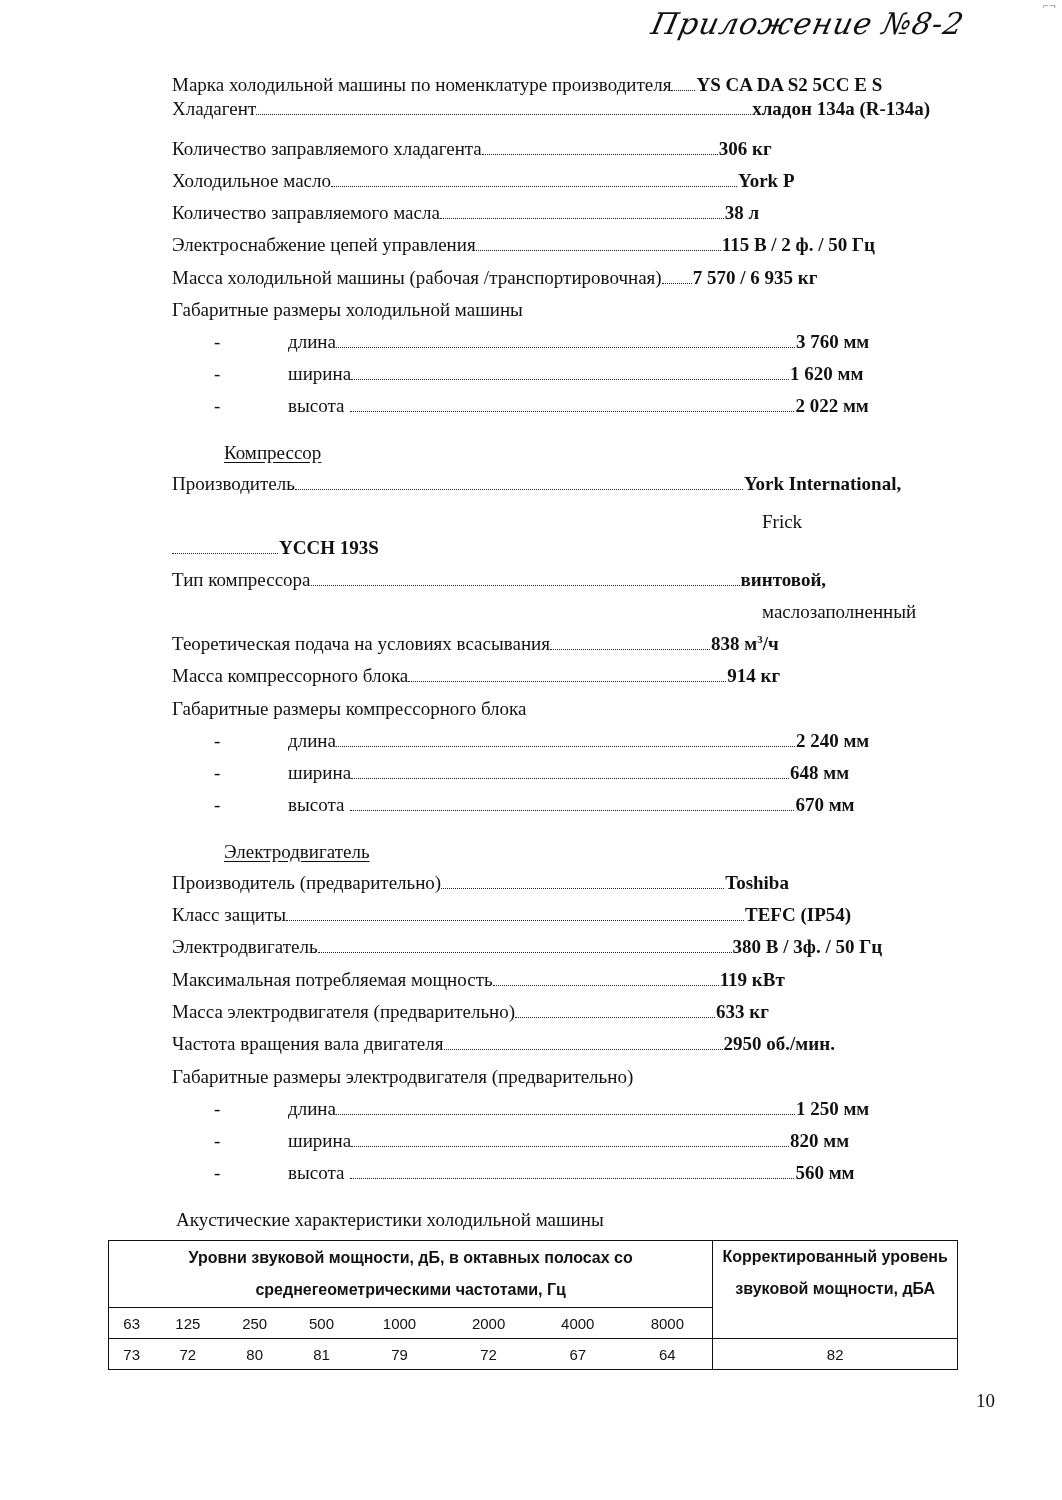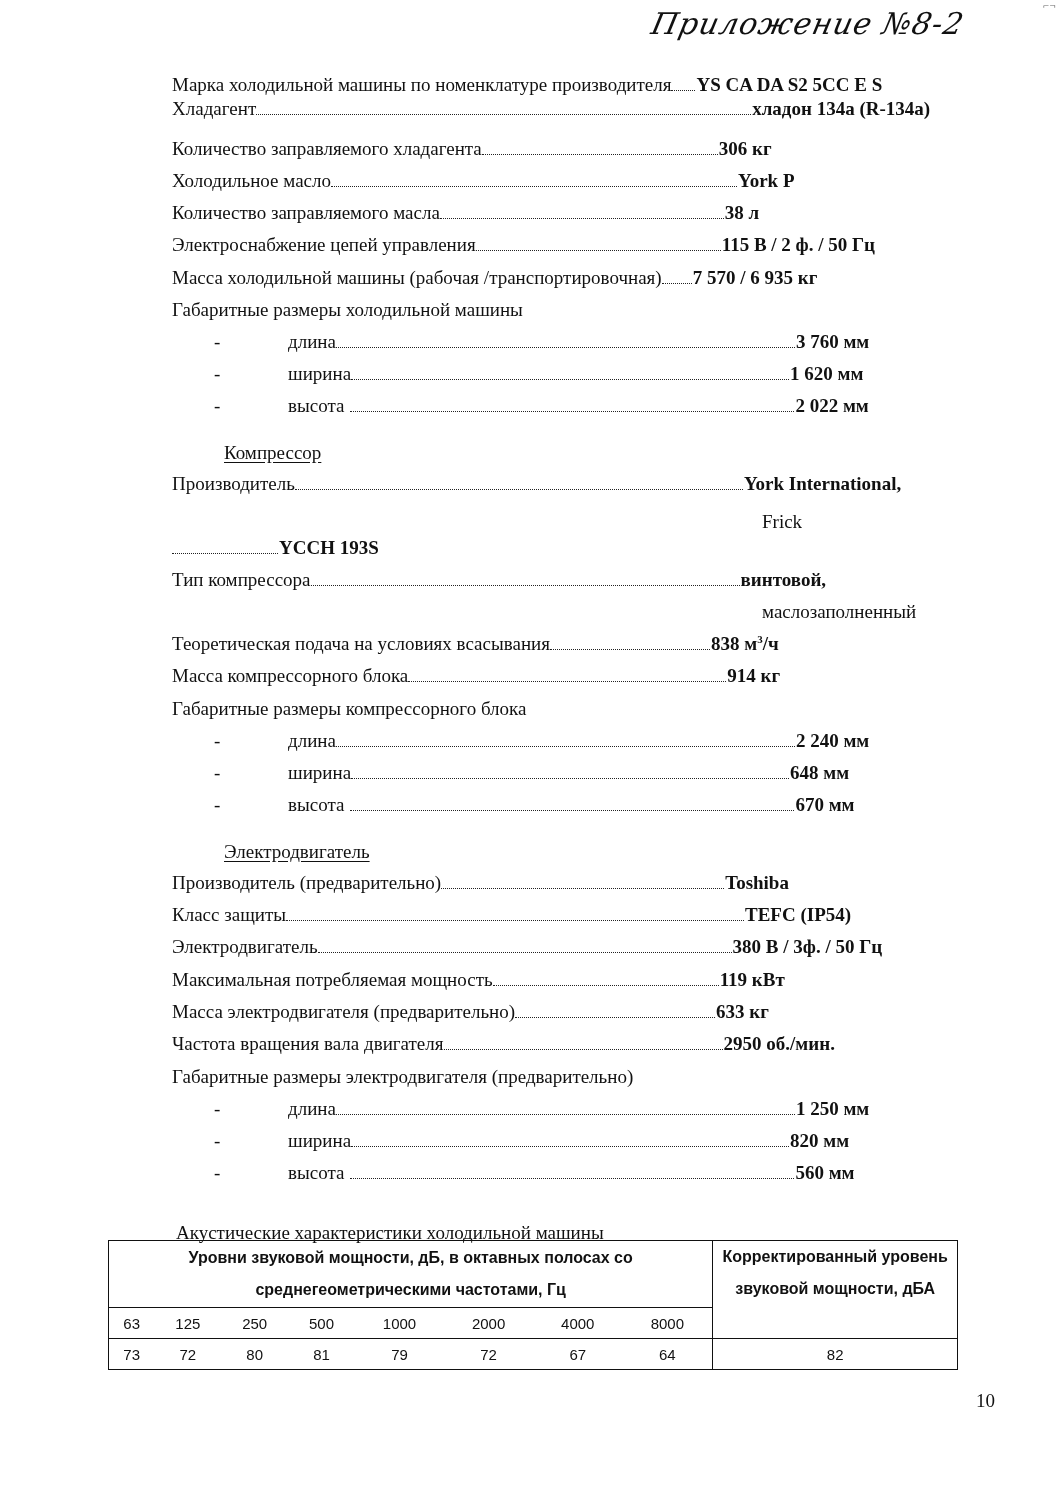--- a/index.html
+++ b/index.html
@@ -220,21 +220,21 @@
   <span class="leader" style="width:438px;"></span>
   <span class="value">820 мм</span>
 </div>
 <div class="row" style="top:1160px;">
   <span class="dash">-</span>
   <span class="label" style="margin-left:28px;">высота</span>
   <span class="leader" style="width:444px; margin-left:6px;"></span>
   <span class="value">560 мм</span>
 </div>
 
-<div class="plain" style="top:1207px; left:176px;margin-top:13px;">Акустические характеристики холодильной машины</div>
+<div class="plain" style="top:1207px; left:176px;">Акустические характеристики холодильной машины</div>
 
 <table class="acoustic">
   <tbody>
       <tr>
     <td colspan="8" class="hdr" style="width:558px;">
       <div>Уровни звуковой мощности, дБ, в октавных полосах со</div>
       <div>среднегеометрическими частотами, Гц</div>
     </td>
     <td rowspan="2" class="hdr2">
       <div>Корректированный  уровень</div>

